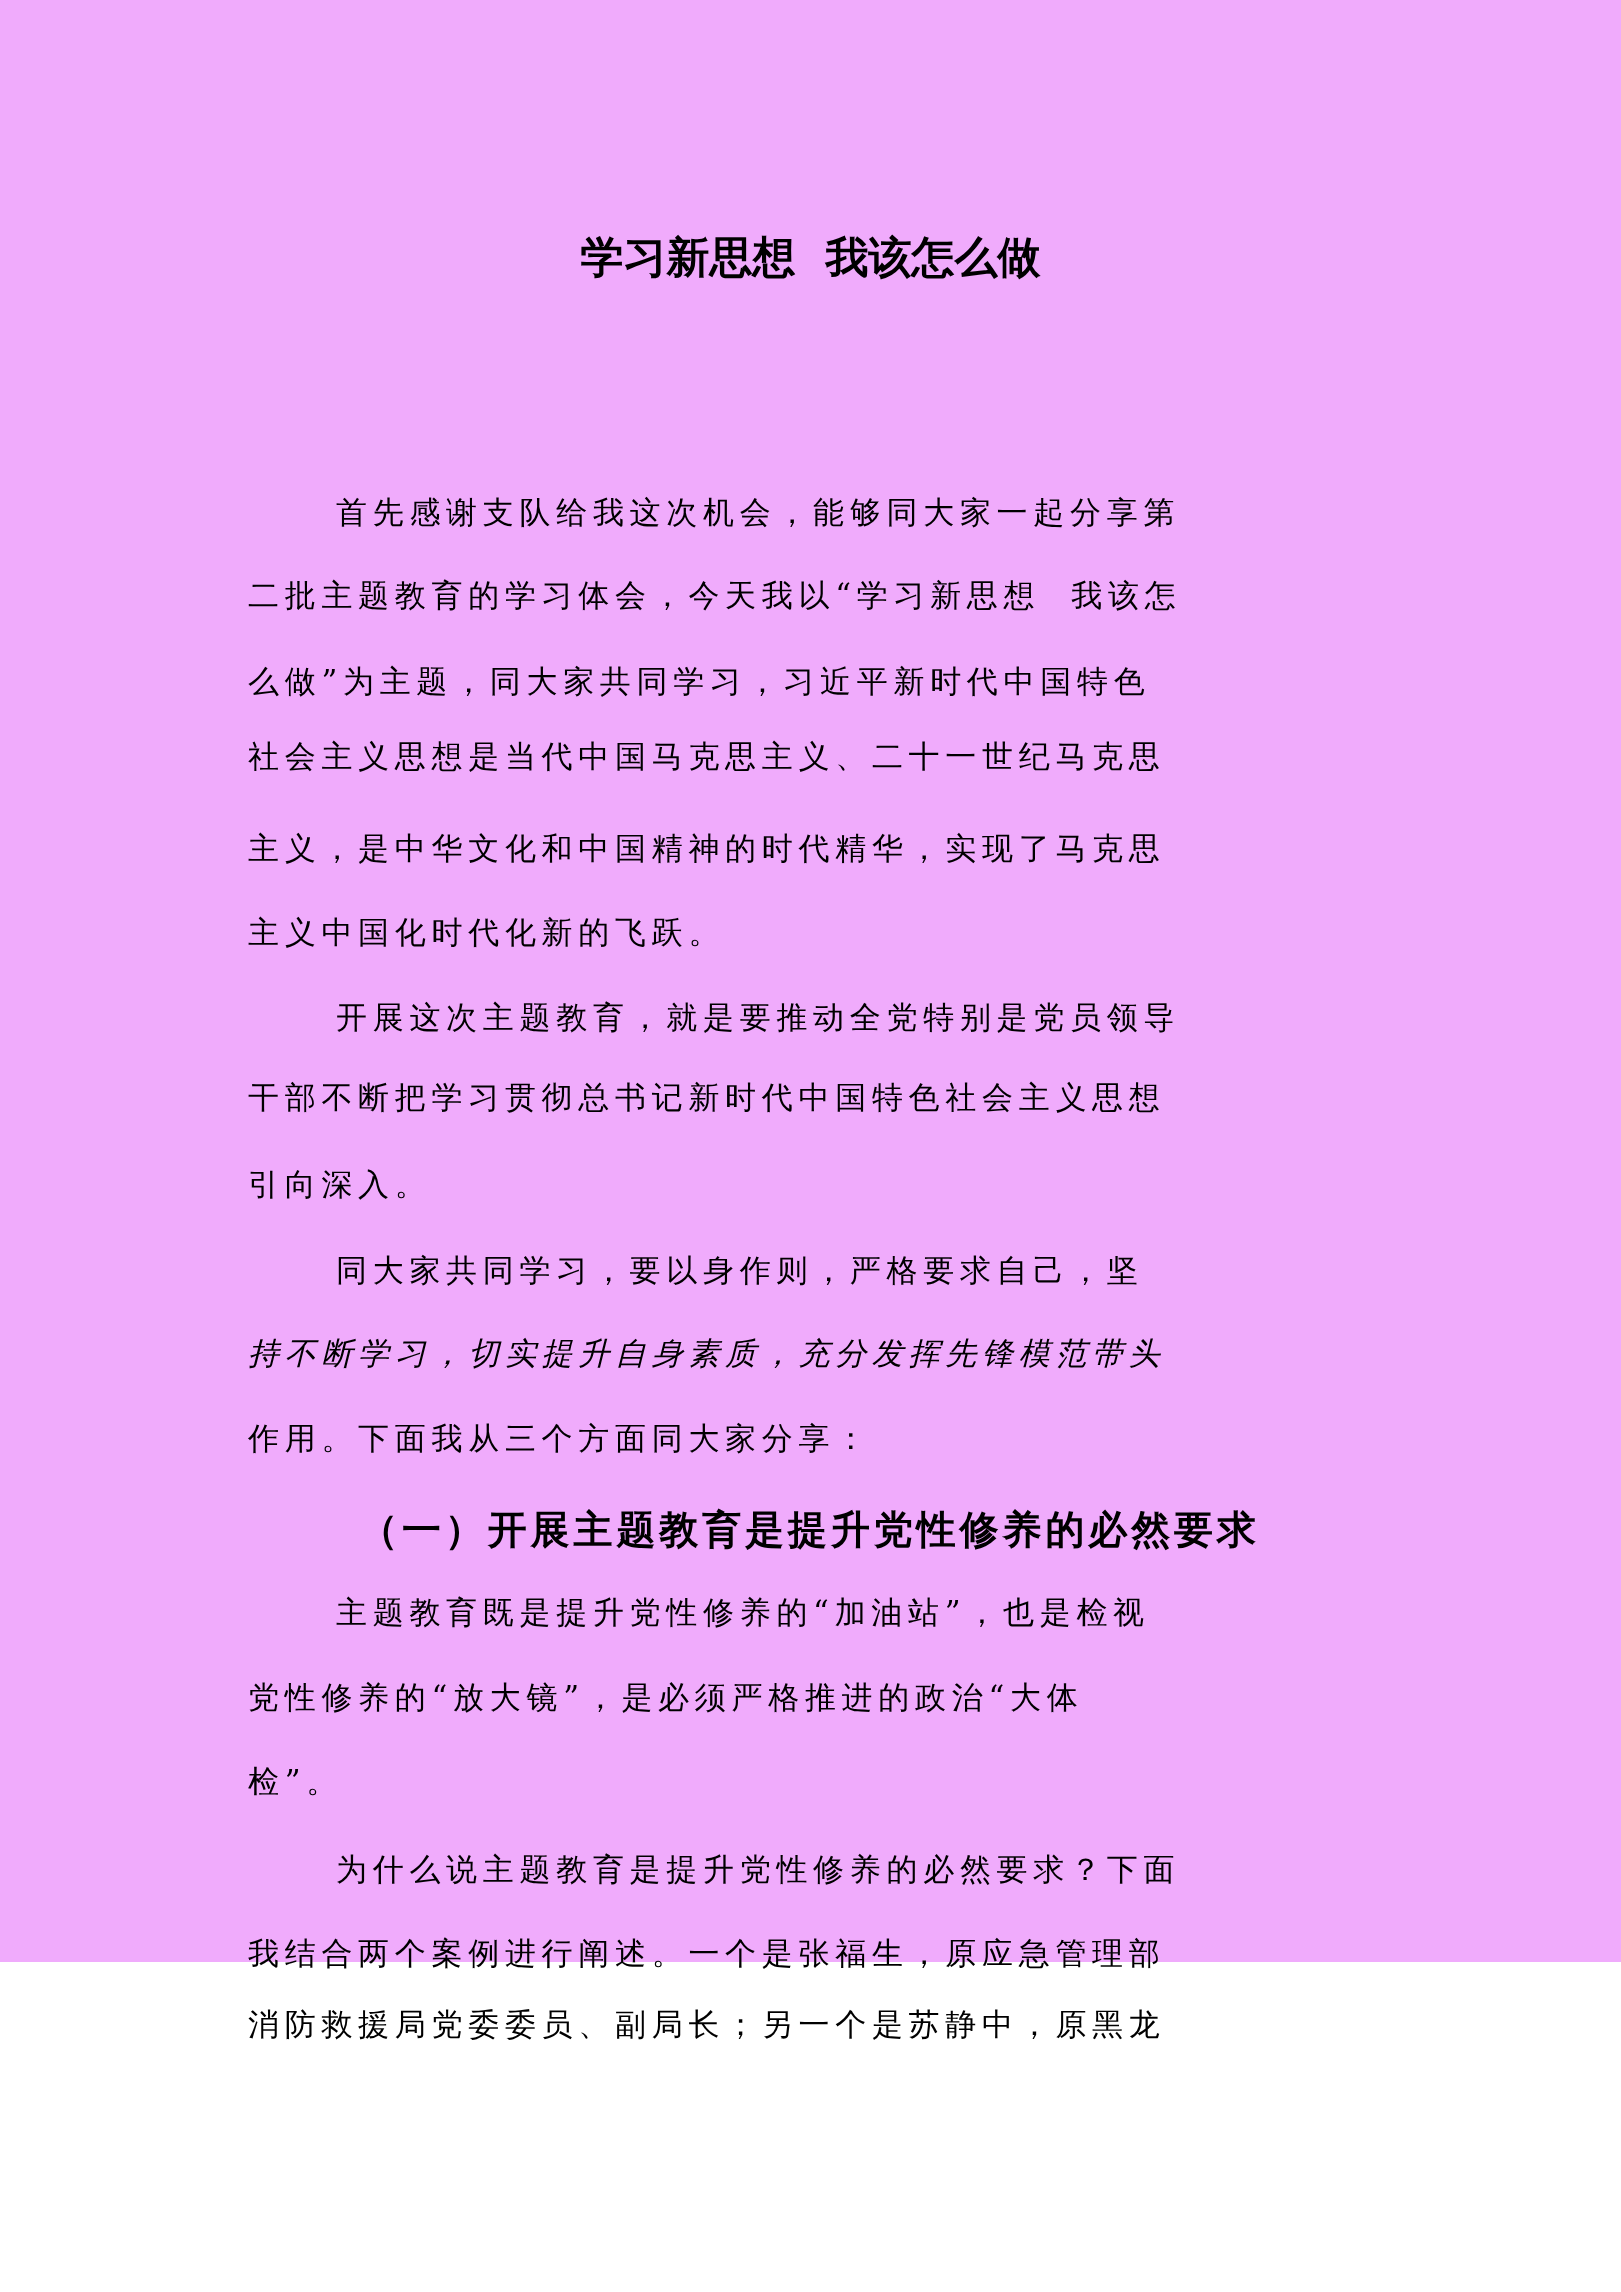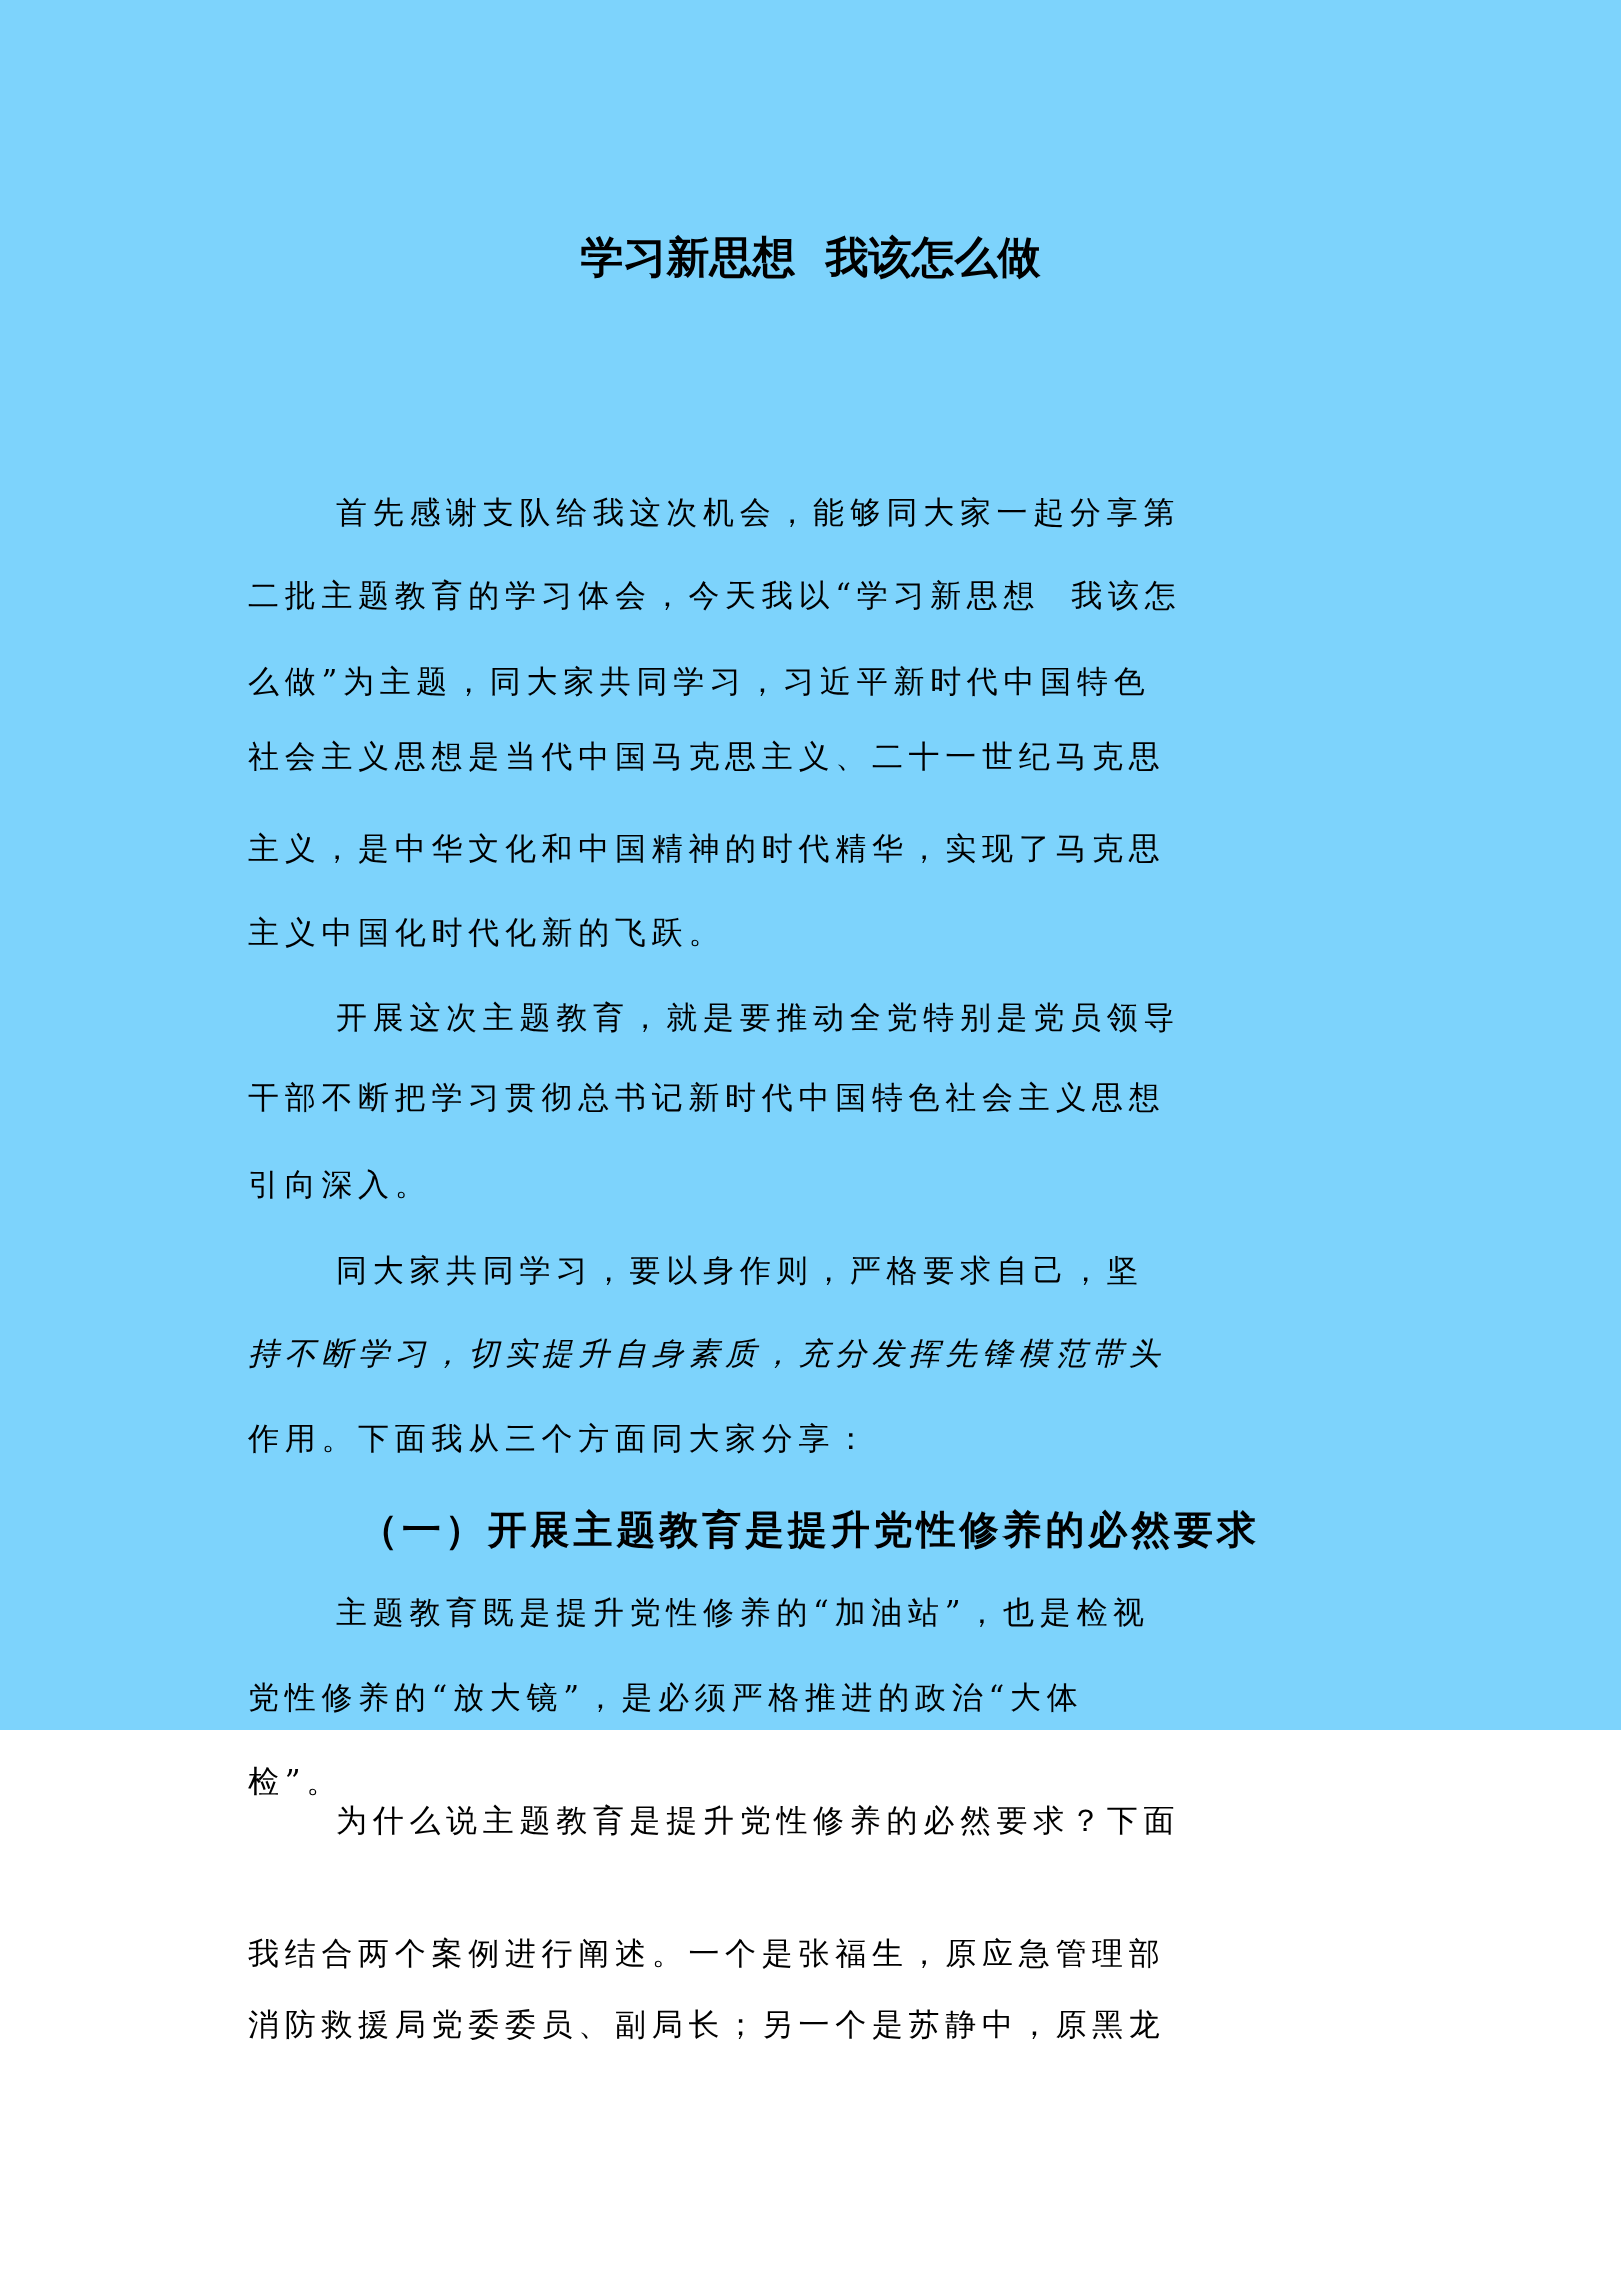--- a/index.html
+++ b/index.html
@@ -1,17 +1,17 @@
 <!DOCTYPE html>
 <html><head>
 <meta charset="utf-8">
 <style>
   html, body { margin: 0; padding: 0; background: #ffffff; }
   body { width: 1621px; height: 2293px; position: relative; overflow: hidden; color: #000000; }
-  .page { position: absolute; left: 0; top: 0; width: 1621px; height: 1730px; background: #7dd3fc; }
+  .page { position: absolute; left: 0; top: 0; width: 1621px; height: 1962px; background: #f0abfc; }
   .title {
     position: absolute; left: 0; width: 1621px; top: 231px; height: 53px; line-height: 53px;
     text-align: center; font-family: "DejaVu Sans", sans-serif; font-weight: bold;
     font-size: 43px; letter-spacing: 0px; white-space: pre;
   }
   .greeting {
     position: absolute; left: 245px; top: 402px; height: 55px; line-height: 55px;
     font-family: "DejaVu Sans", sans-serif; font-size: 43px; white-space: pre;
   }
   .line {
@@ -56,19 +56,19 @@
 
   <div class="heading" style="top:1503px;">（一）开展主题教育是提升党性修养的必然要求</div>
 
   <div>
     <div class="line" style="left:336px; top:1588px;">主题教育既是提升党性修养的“加油站”，也是检视</div>
     <div class="line" style="left:248px; top:1673px;">党性修养的“放大镜”，是必须严格推进的政治“大体</div>
     <div class="line" style="left:248px; top:1757px;">检”。</div>
   </div>
 
   <div>
-    <div class="line" style="left:336px; top:1796px;">为什么说主题教育是提升党性修养的必然要求？下面</div>
+    <div class="line" style="left:336px; top:1845px;">为什么说主题教育是提升党性修养的必然要求？下面</div>
     <div class="line" style="left:248px; top:1929px;">我结合两个案例进行阐述。一个是张福生，原应急管理部</div>
     <div class="line" style="left:248px; top:2000px;">消防救援局党委委员、副局长；另一个是苏静中，原黑龙</div>
   </div>
 
 </div>
 
 
 </body></html>

